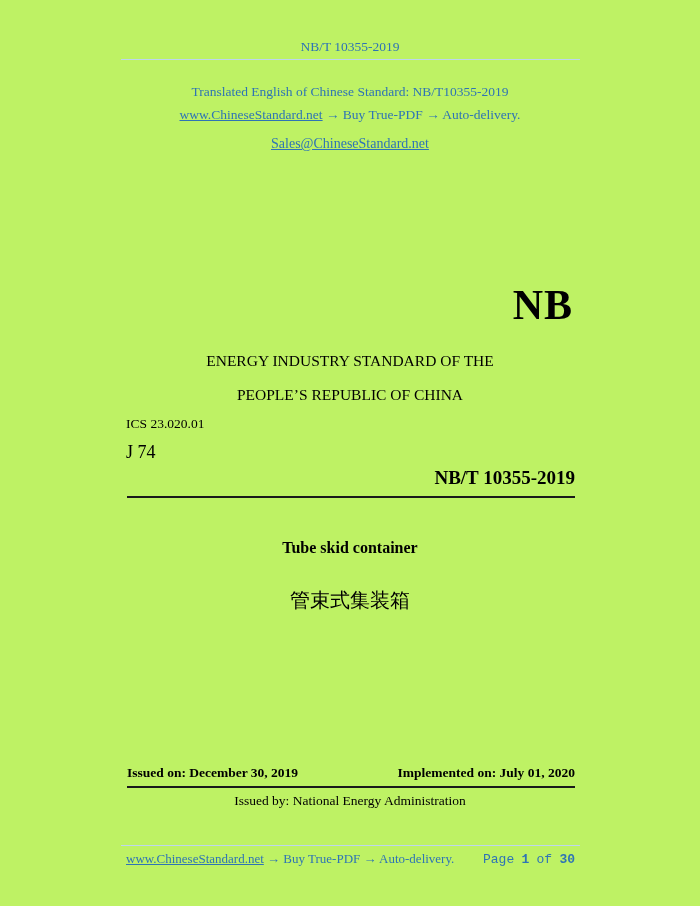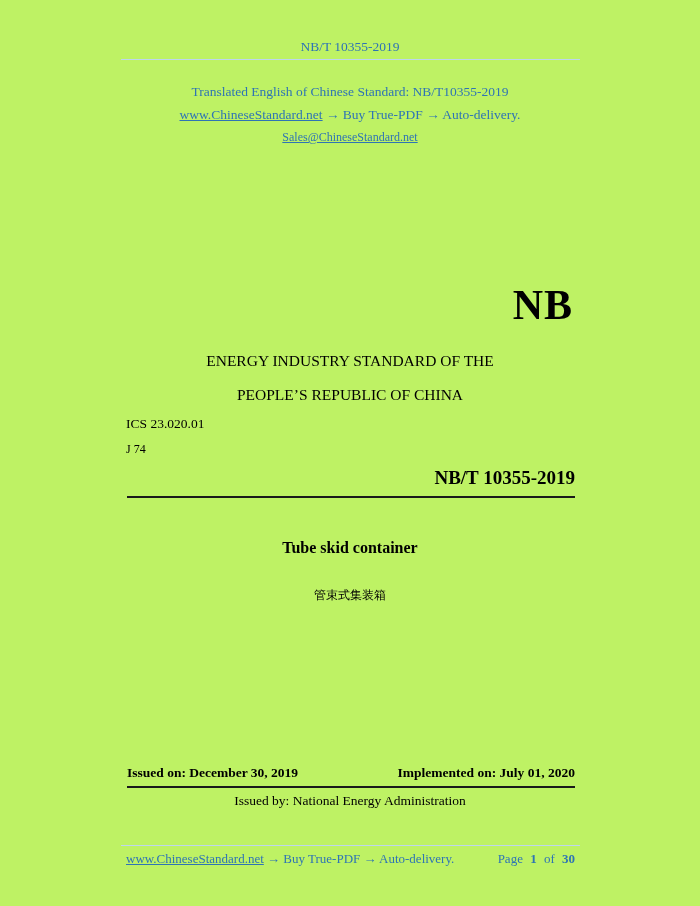--- a/index.html
+++ b/index.html
@@ -20,49 +20,49 @@
   .centered { left: 0; width: 700px; text-align: center; }
   .blue { color: #2E74B5; }
   .rule { height: 1px; background: #BDD6EE; }
   .rule-dark { height: 2px; background: #1a1a1a; }
   .link { text-decoration: underline; color: #2E74B5; cursor: pointer; }
 
   .doc-code        { top: 39px;  font-size: 13.5px; }
   .top-rule        { top: 59px;  left: 121px; width: 459px; }
   .translated-line { top: 84px;  font-size: 13.5px; }
   .site-line       { top: 107px; font-size: 13.5px; }
-  .email-line      { top: 130px; font-size: 12px; }
+  .email-line      { top: 136px; font-size: 14px; }
 
   .nb-logo {
     top: 281px; right: 127px;
     font-size: 42px; font-weight: bold; letter-spacing: 1px;
   }
   .std-line1 { top: 352px; font-size: 15.5px; }
   .std-line2 { top: 386px; font-size: 15.5px; }
   .ics-code  { top: 416px; left: 126px; font-size: 13.5px; }
-  .j-code    { top: 442px; left: 126px; font-size: 12px; }
+  .j-code    { top: 442px; left: 126px; font-size: 18px; }
 
   .std-number {
     top: 467px; right: 125px;
     font-size: 19px; font-weight: bold;
   }
   .mid-rule   { top: 496px; left: 127px; width: 448px; }
 
   .title-en { top: 539px; font-size: 16px; font-weight: bold; }
-  .title-zh { top: 587px; font-size: 12px; }
+  .title-zh { top: 587px; font-size: 20px; }
 
   .issued-row { top: 765px; left: 127px; width: 448px; font-size: 13.5px; font-weight: bold;
                 display: flex; justify-content: space-between; text-align: right; }
   .issued-rule { top: 786px; left: 127px; width: 448px; }
   .issued-by  { top: 793px; font-size: 13.5px; font-weight: normal; }
 
   .footer-rule { top: 845px; left: 121px; width: 459px; }
   .footer-row  { top: 851px; left: 126px; width: 449px; font-size: 13px;
                  display: flex; justify-content: space-between; }
-  .page-num-group span { margin-left: 4px; }
+  .page-num-group span { margin-left: 4px; font-family: Liberation Mono, monospace; }
   .page-num-group span:first-child { margin-left: 0; }
   .bold { font-weight: bold; }
 </style>
 </head>
 <body>
 
 <div class="page">
 
   <div class="abs centered blue doc-code">NB/T 10355-2019</div>
   <div class="abs rule top-rule"></div>

